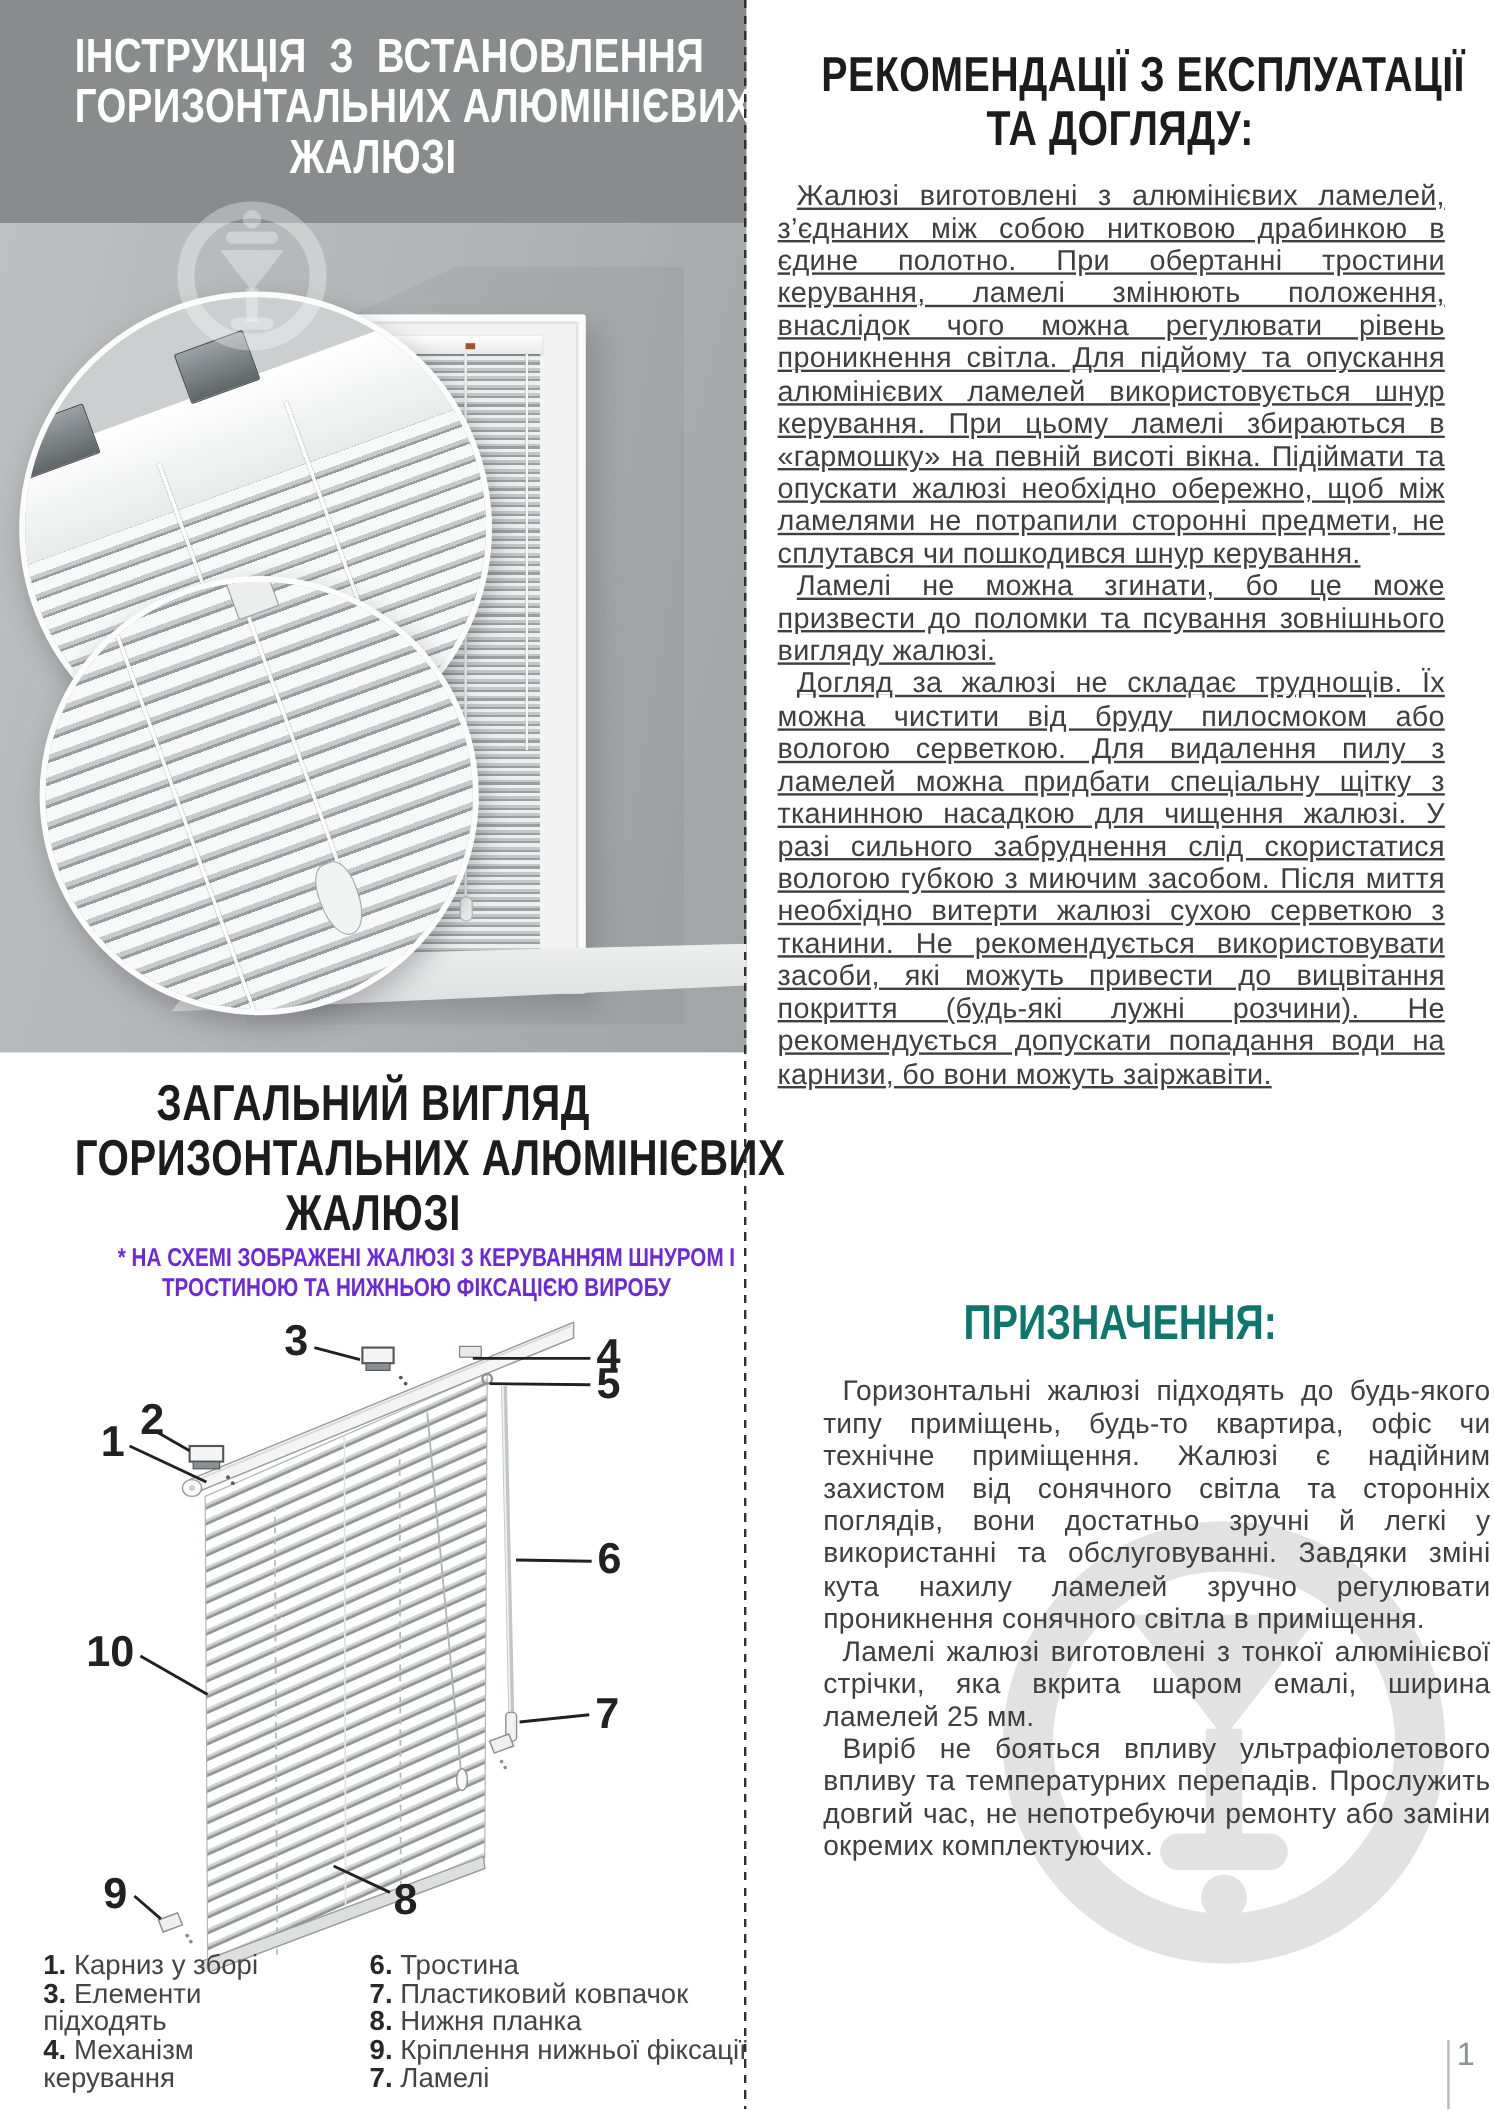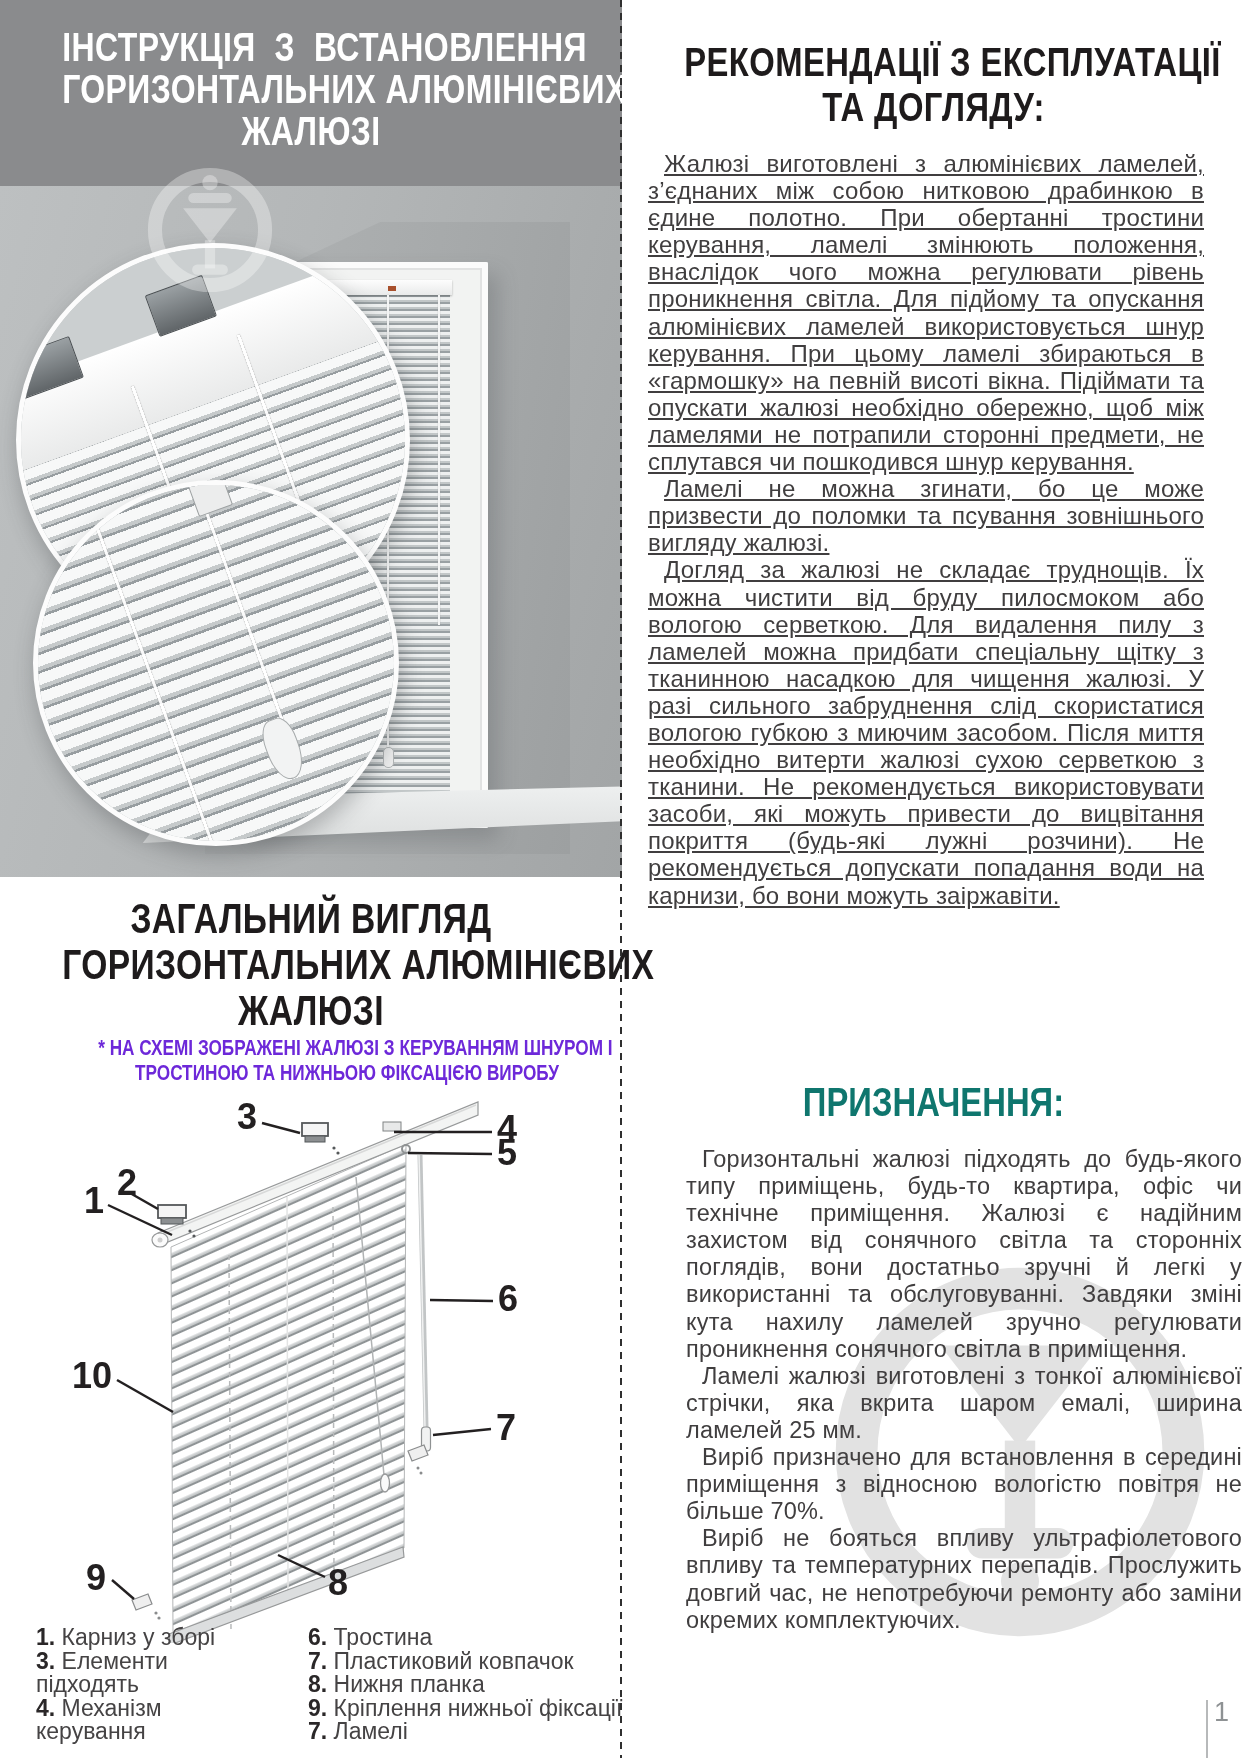--- a/index.html
+++ b/index.html
@@ -286,21 +286,20 @@
       <p>Догляд за жалюзі не складає труднощів. Їх можна чистити від бруду пилосмоком або вологою серветкою. Для видалення пилу з ламелей можна придбати спеціальну щітку з тканинною насадкою для чищення жалюзі. У разі сильного забруднення слід скористатися вологою губкою з миючим засобом. Після миття необхідно витерти жалюзі сухою серветкою з тканини. Не рекомендується використовувати засоби, які можуть привести до вицвітання покриття (будь-які лужні розчини). Не рекомендується допускати попадання води на карнизи, бо вони можуть заіржавіти.</p>
     </div>
 
     <div class="purpose-title">
       <span class="line cond">ПРИЗНАЧЕННЯ:</span>
     </div>
 
     <div class="bodytext2">
       <p>Горизонтальні жалюзі підходять до будь-якого типу приміщень, будь-то квартира, офіс чи технічне приміщення. Жалюзі є надійним захистом від сонячного світла та сторонніх поглядів, вони достатньо зручні й легкі у використанні та обслуговуванні. Завдяки зміні кута нахилу ламелей зручно регулювати проникнення сонячного світла в приміщення.</p>
       <p>Ламелі жалюзі виготовлені з тонкої алюмінієвої стрічки, яка вкрита шаром емалі, ширина ламелей 25 мм.</p>
-      <p>Виріб призначено для встановлення в середині приміщення з відносною вологістю повітря не більше 70%.</p>
       <p>Виріб не бояться впливу ультрафіолетового впливу та температурних перепадів. Прослужить довгий час, не непотребуючи ремонту або заміни окремих комплектуючих.</p>
     </div>
   </div>
 
   <div class="footer-rule"></div>
   <div class="page-number">1</div>
 
 </div>
 
 </body></html>

